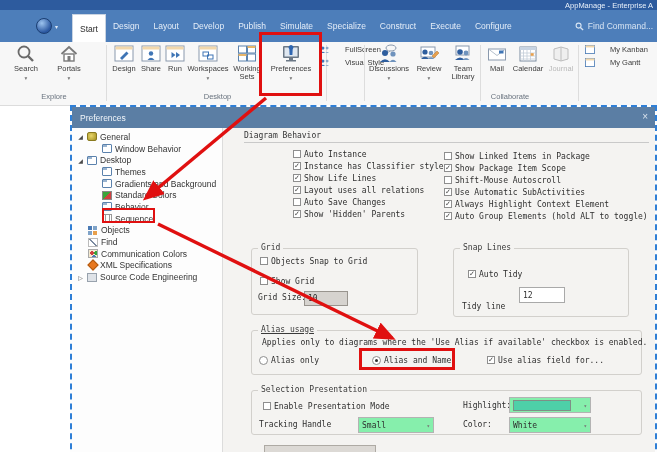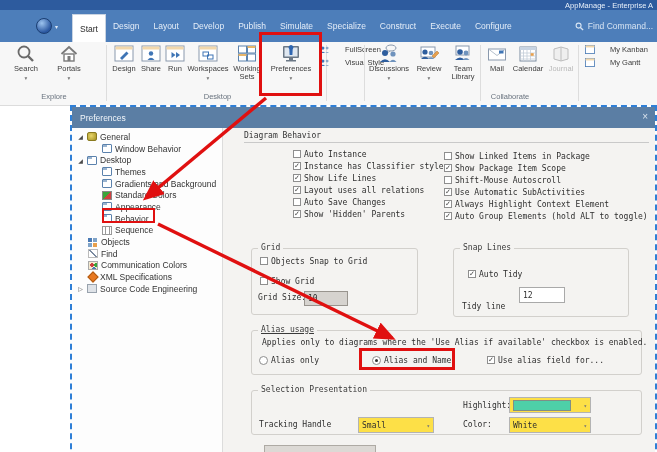--- a/index.html
+++ b/index.html
@@ -55,21 +55,21 @@
   .cbrow{display:flex;align-items:center;gap:3px;height:12px;white-space:nowrap;}
   .cb{width:8px;height:8px;background:#fff;border:1px solid #8e8e8e;box-sizing:border-box;flex:none;
       font-size:8px;line-height:6px;text-align:center;color:#3a3a3a;overflow:hidden;}
   .radio{width:9px;height:9px;border-radius:50%;background:#fff;border:1px solid #8e8e8e;box-sizing:border-box;flex:none;position:relative;}
   .radio.sel::after{content:"";position:absolute;left:2px;top:2px;width:3px;height:3px;border-radius:50%;background:#2e2e2e;}
   .gbox{position:absolute;border:1px solid #d2d0cc;border-radius:3px;box-sizing:border-box;}
   .glegend{position:absolute;background:#f4f3f1;padding:0 3px;font-size:8px;color:#3a3a3a;white-space:nowrap;}
   .field{position:absolute;box-sizing:border-box;border:1px solid #a9a9a9;background:#fff;font-size:8px;
          display:flex;align-items:center;padding-left:3px;white-space:nowrap;}
   .field.dis{background:#d6d3cf;border-color:#98948e;}
-  .ddown{position:absolute;box-sizing:border-box;border:1px solid #b3b3b3;background:#fde047;font-size:8px;
+  .ddown{position:absolute;box-sizing:border-box;border:1px solid #b3b3b3;background:#86efac;font-size:8px;
          display:flex;align-items:center;padding:0 12px 0 3px;white-space:nowrap;cursor:pointer;}
   .ddown::after{content:"▾";position:absolute;right:3px;color:#777;font-size:6px;}
   .swatch{width:56px;height:9px;border:1px solid #7f8f87;}
   .plab{position:absolute;white-space:nowrap;}
   
   .red-box{position:absolute;border:3px solid #e01010;z-index:30;pointer-events:none;box-sizing:border-box;}
   #overlay{position:absolute;left:0;top:0;z-index:31;pointer-events:none;}
 </style>
 </head>
 <body>
@@ -316,24 +316,20 @@
         <div class="trow" style="padding-left:30px">
             <span class="ti ti-folder"></span>
             <span class="tlabel">Gradients and Background</span>
           </div>
         <div class="trow" style="padding-left:30px">
             <span class="ti ti-colors"></span>
             <span class="tlabel">Standard Colors</span>
           </div>
         <div class="trow" style="padding-left:30px">
             <span class="ti ti-folder"></span>
-            <span class="tlabel">Appearance</span>
-          </div>
-        <div class="trow" style="padding-left:30px">
-            <span class="ti ti-folder"></span>
             <span class="tlabel">Behavior</span>
           </div>
         <div class="trow" style="padding-left:30px">
             <span class="ti ti-seq"></span>
             <span class="tlabel">Sequence</span>
           </div>
         <div class="trow" style="padding-left:16px">
             <span class="ti ti-objects"></span>
             <span class="tlabel">Objects</span>
           </div>
@@ -446,20 +442,24 @@
             <span class="radio sel"></span>
             <span>Alias and Name</span>
           </div>
         <div class="cbrow" style="position:absolute;left:264px;top:226px;">
             <span class="cb">✓</span>
             <span>Use alias field for...</span>
           </div>
 
         <div class="gbox" style="left:28px;top:262px;width:391px;height:45px;"></div>
         <span class="glegend" style="left:35px;top:257px;">Selection Presentation</span>
+        <div class="cbrow" style="position:absolute;left:40px;top:272px;">
+            <span class="cb"></span>
+            <span>Enable Presentation Mode</span>
+          </div>
         <span class="plab" style="left:240px;top:273px;">Highlight:</span>
         <div class="ddown" style="left:286px;top:269px;width:82px;height:16px;">
             <span class="swatch" style="background:#4ed0a8"></span>
           </div>
         <span class="plab" style="left:36px;top:292px;">Tracking Handle</span>
         <div class="ddown" style="left:135px;top:289px;width:76px;height:16px;">Small</div>
         <span class="plab" style="left:240px;top:292px;">Color:</span>
         <div class="ddown" style="left:286px;top:289px;width:82px;height:16px;">White</div>
 
         <div style="position:absolute;left:41px;top:317px;width:110px;height:12px;background:#dcd9d5;border:1px solid #aeaaa4;"></div>

